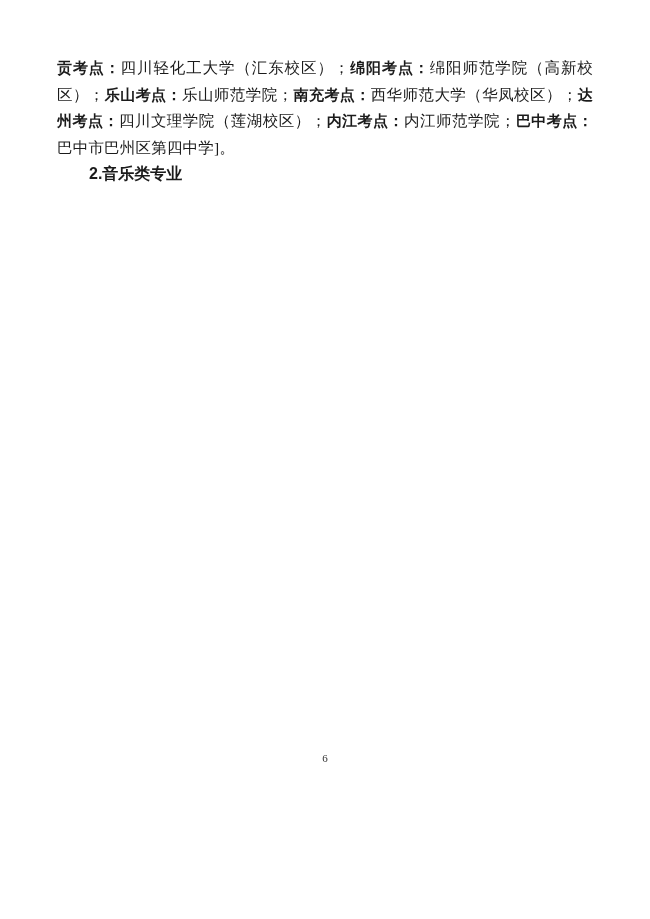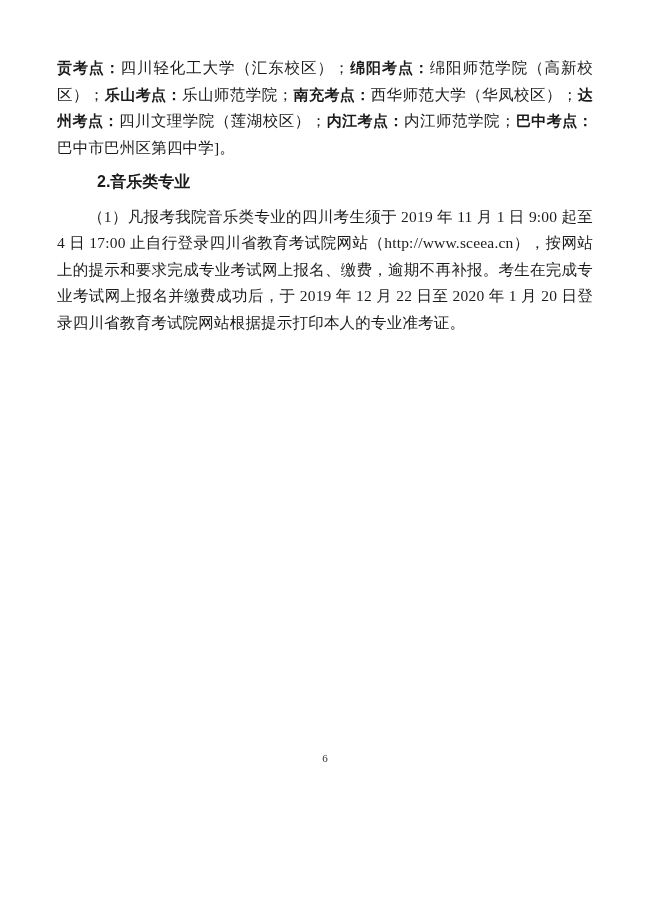--- a/index.html
+++ b/index.html
@@ -28,21 +28,21 @@
   }
   .body-text p.indent {
     text-indent: 2em;
   }
   .b {
     font-weight: 700;
     font-family: "Liberation Sans", "DejaVu Sans", sans-serif;
     font-size: 15px;
   }
   .heading {
-    margin: 8px;
+    margin: 0;
     padding-left: 2em;
     font-size: 16px;
     font-weight: 700;
     line-height: 26.55px;
     font-family: "Liberation Sans", "DejaVu Sans", sans-serif;
   }
   .page-num {
     position: absolute;
     bottom: 34px;
     left: 0;
@@ -57,21 +57,20 @@
 
 <div class="page">
   <div class="body-text">
 
     <p><span class="b">贡考点：</span><span>四川轻化工大学（汇东校区）；</span><span class="b">绵阳考点：</span><span>绵阳师范学院（高新校区）；</span><span class="b">乐山考点：</span><span>乐山师范学院；</span><span class="b">南充考点：</span><span>西华师范大学（华凤校区）；</span><span class="b">达州考点：</span><span>四川文理学院（莲湖校区）；</span><span class="b">内江考点：</span><span>内江师范学院；</span><span class="b">巴中考点：</span><span>巴中市巴州区第四中学]。</span></p>
 
 
 
     <h3 class="heading">2.音乐类专业</h3>
 
-    <p class="indent">（1）凡报考我院音乐类专业的四川考生须于 2019 年 11 月 1 日 9:00 起至 4 日 17:00 止自行登录四川省教育考试院网站（http://www.sceea.cn），按网站上的提示和要求完成专业考试网上报名、缴费，逾期不再补报。考生在完成专业考试网上报名并缴费成功后，于 2019 年 12 月 22 日至 2020 年 1 月 20 日登录四川省教育考试院网站根据提示打印本人的专业准考证。</p>
 
 
 
 
   </div>
 
   <div class="page-num">6</div>
 </div>
 
 </body></html>

